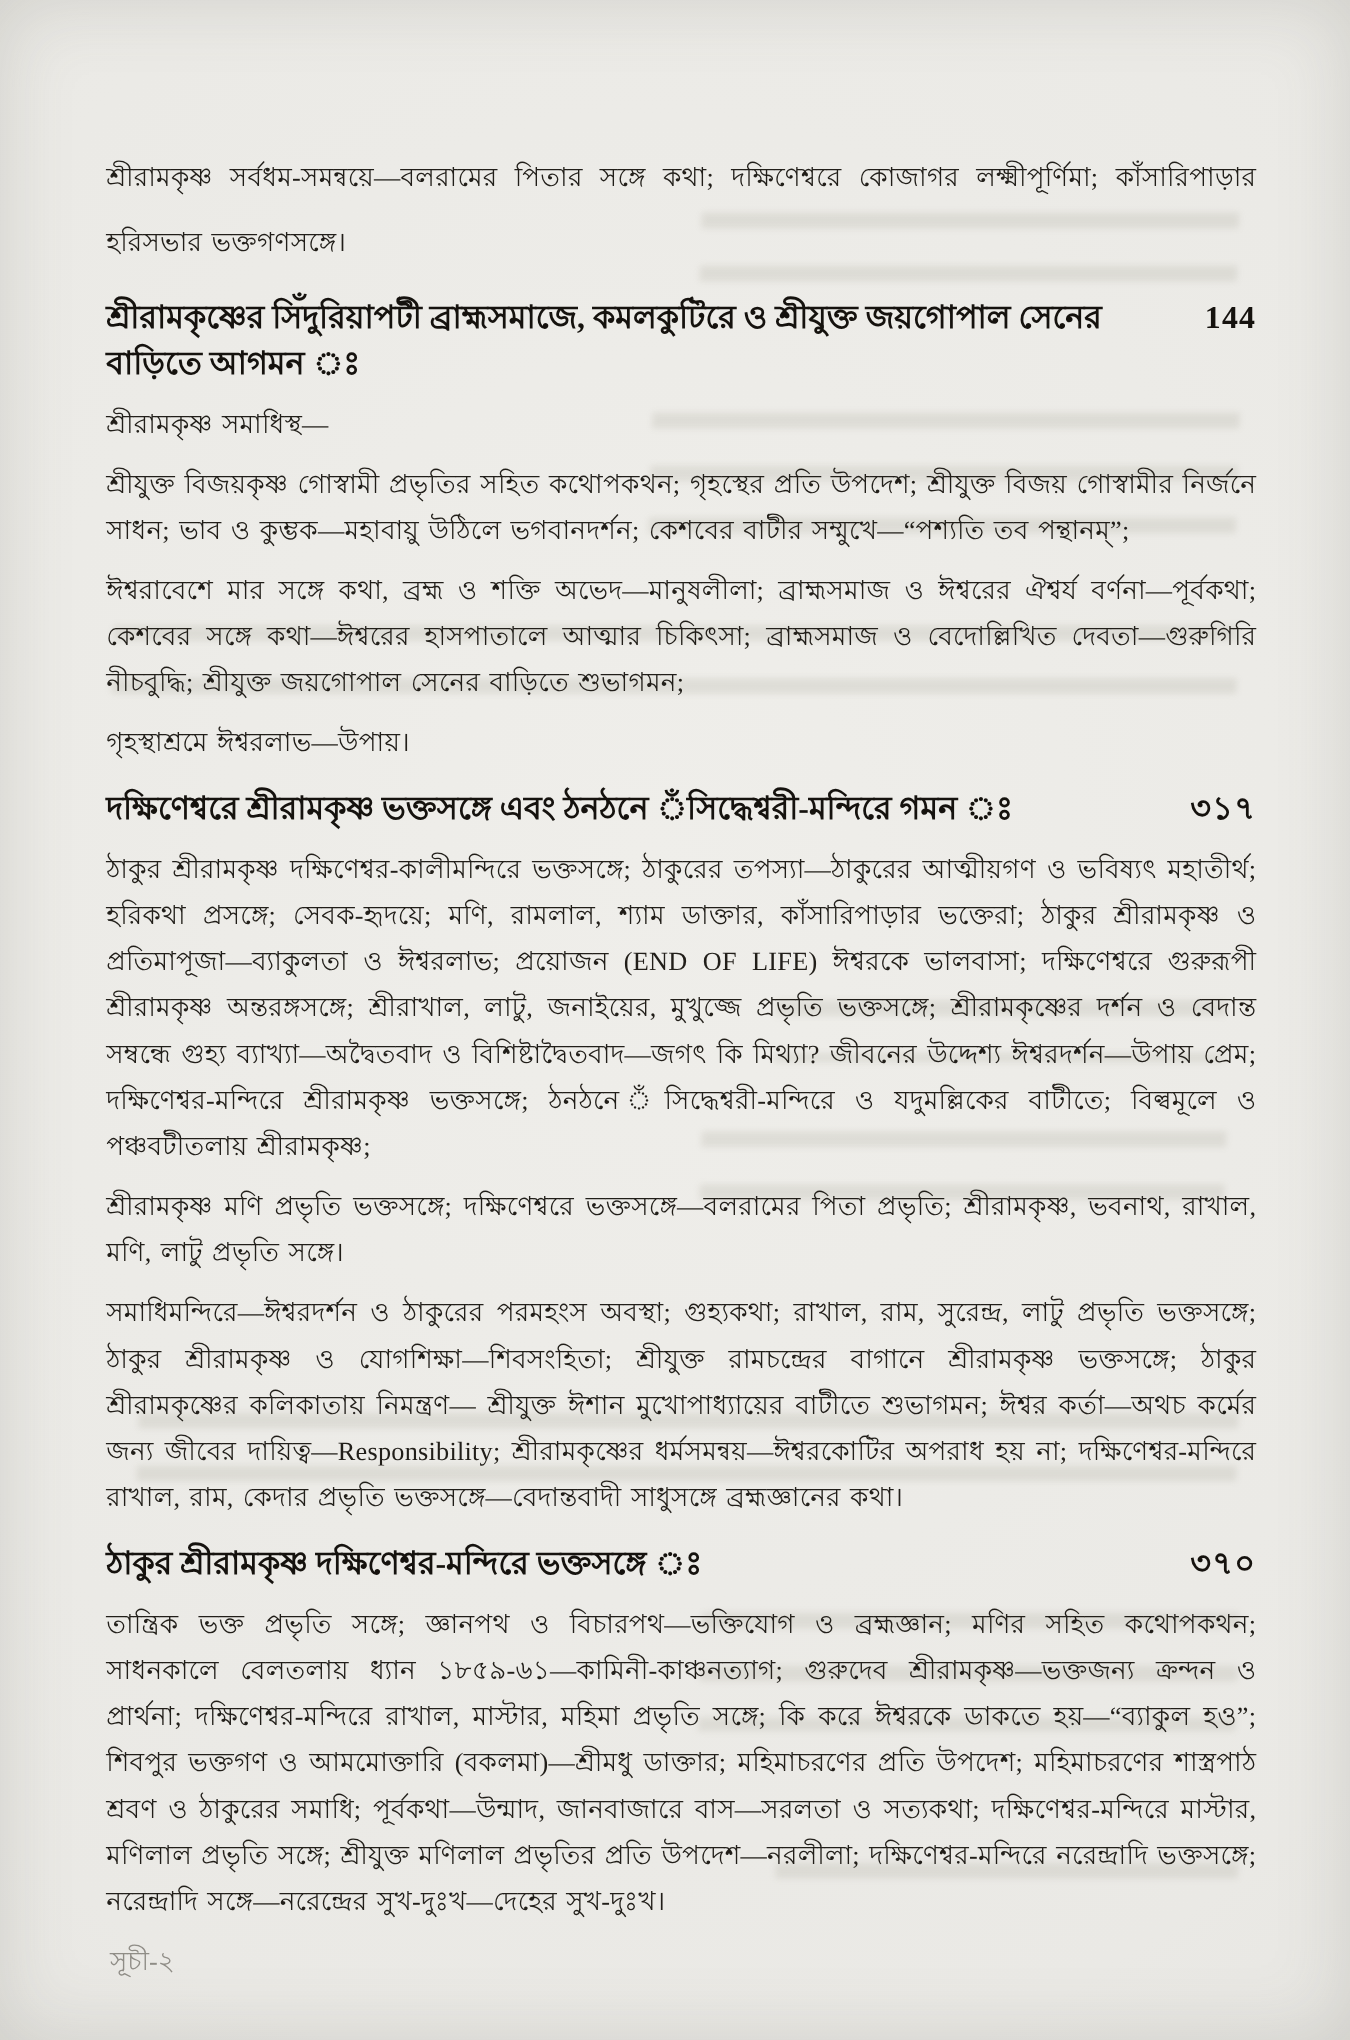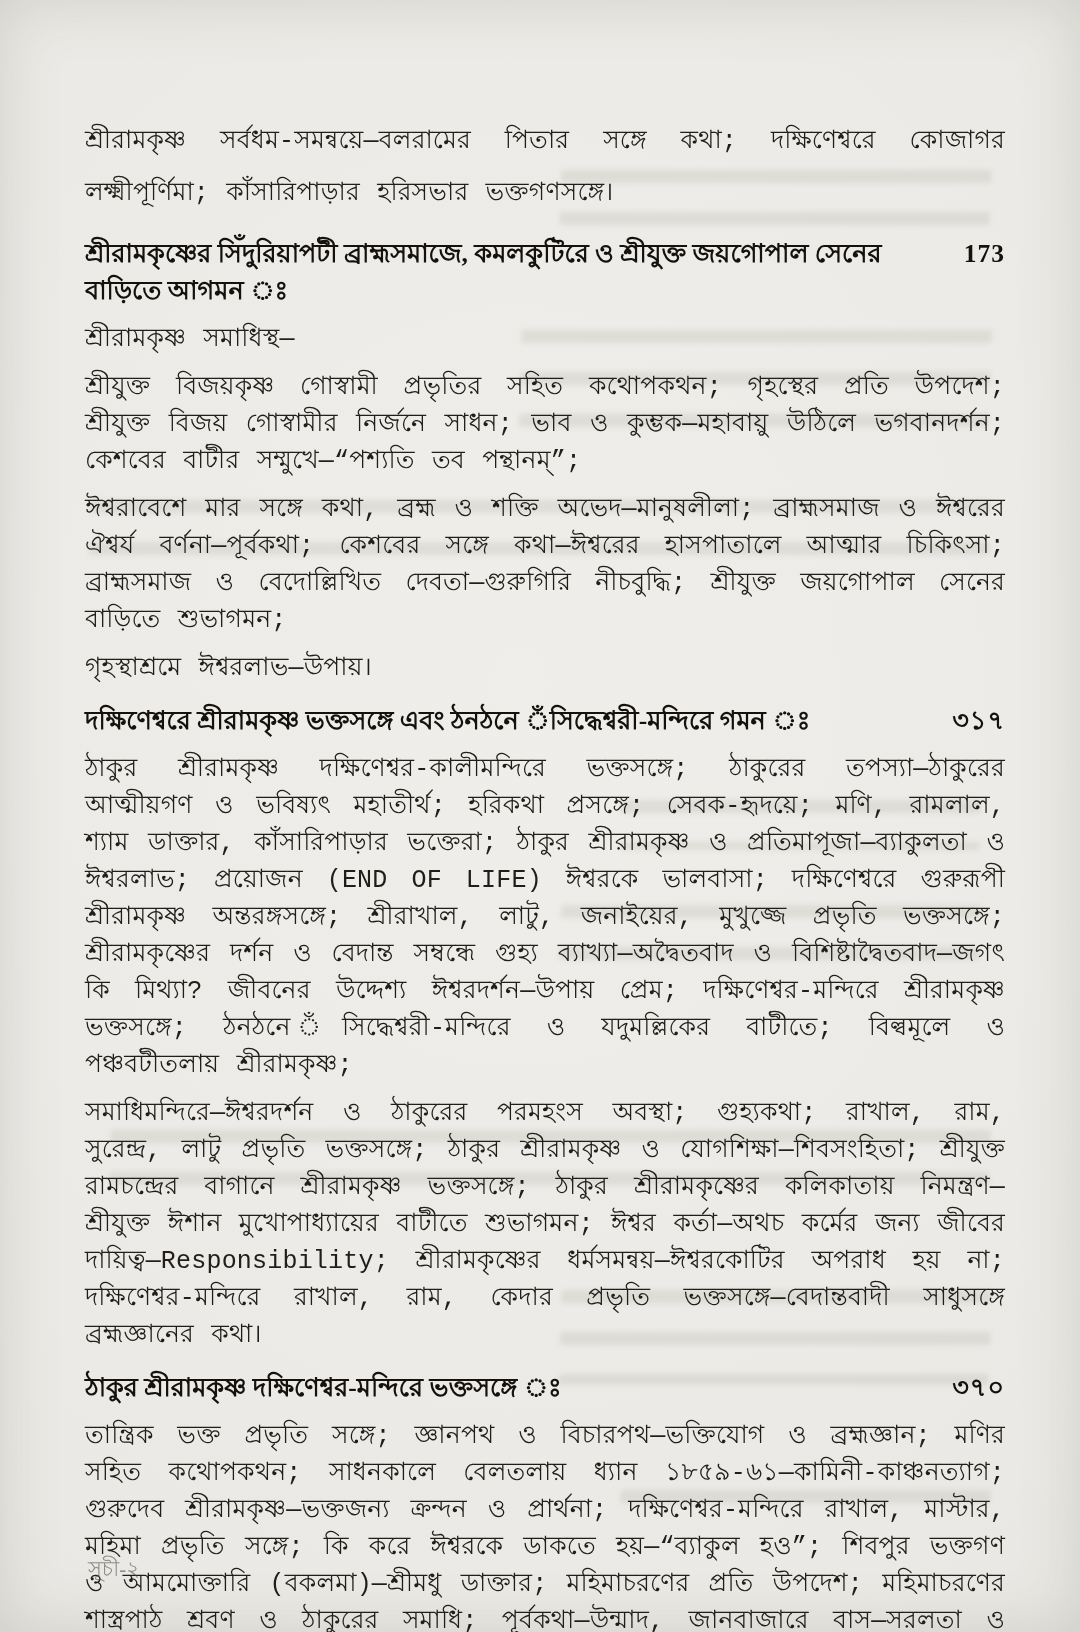--- a/index.html
+++ b/index.html
@@ -31,28 +31,27 @@
     transform: skewX(-2deg);
     pointer-events: none;
   }
   .content {
     position: absolute;
     left: 85px;
     top: 116px;
     width: 920px;
   }
   .para {
-    font-size: 25px;
+    font-size: 21px;
     line-height: 37px;
     text-align: justify;
     letter-spacing: .2px;
     word-spacing: 2px;
     margin: 0 0 11px 0;
     font-weight: 500;
-    font-family: Liberation Mono, monospace;
   }
   .heading {
     display: flex;
     justify-content: space-between;
     align-items: baseline;
     gap: 24px;
     font-size: 25.5px;
     line-height: 37px;
     font-weight: 700;
     color: #15120e;
@@ -92,32 +91,33 @@
   <div class="ghost" style="left:110px; top:1130px; width:880px; height:55px;"></div>
   <div class="ghost" style="left:560px; top:1290px; width:430px; height:95px;"></div>
   <div class="ghost" style="left:620px; top:1490px; width:370px; height:40px;"></div>
 
   <div class="content">
 
     <p class="para" style="line-height:52px; margin-bottom:14px;">শ্রীরামকৃষ্ণ সর্বধম-সমন্বয়ে—বলরামের পিতার সঙ্গে কথা; দক্ষিণেশ্বরে কোজাগর লক্ষ্মীপূর্ণিমা; কাঁসারিপাড়ার হরিসভার ভক্তগণসঙ্গে।</p>
 
     <div class="heading">
       <span class="h-text">শ্রীরামকৃষ্ণের সিঁদুরিয়াপটী ব্রাহ্মসমাজে, কমলকুটিরে ও শ্রীযুক্ত জয়গোপাল সেনের বাড়িতে আগমন ঃ</span>
-      <span class="h-page">173</span>
+      <span class="h-page">144</span>
     </div>
     <p class="para">শ্রীরামকৃষ্ণ সমাধিস্থ—</p>
     <p class="para">শ্রীযুক্ত বিজয়কৃষ্ণ গোস্বামী প্রভৃতির সহিত কথোপকথন; গৃহস্থের প্রতি উপদেশ; শ্রীযুক্ত বিজয় গোস্বামীর নির্জনে সাধন; ভাব ও কুম্ভক—মহাবায়ু উঠিলে ভগবানদর্শন; কেশবের বাটীর সম্মুখে—“পশ্যতি তব পন্থানম্”;</p>
     <p class="para">ঈশ্বরাবেশে মার সঙ্গে কথা, ব্রহ্ম ও শক্তি অভেদ—মানুষলীলা; ব্রাহ্মসমাজ ও ঈশ্বরের ঐশ্বর্য বর্ণনা—পূর্বকথা; কেশবের সঙ্গে কথা—ঈশ্বরের হাসপাতালে আত্মার চিকিৎসা; ব্রাহ্মসমাজ ও বেদোল্লিখিত দেবতা—গুরুগিরি নীচবুদ্ধি; শ্রীযুক্ত জয়গোপাল সেনের বাড়িতে শুভাগমন;</p>
     <p class="para">গৃহস্থাশ্রমে ঈশ্বরলাভ—উপায়।</p>
 
     <div class="heading">
       <span class="h-text">দক্ষিণেশ্বরে শ্রীরামকৃষ্ণ ভক্তসঙ্গে এবং ঠনঠনে ঁসিদ্ধেশ্বরী-মন্দিরে গমন ঃ</span>
       <span class="h-page">৩১৭</span>
     </div>
     <p class="para">ঠাকুর শ্রীরামকৃষ্ণ দক্ষিণেশ্বর-কালীমন্দিরে ভক্তসঙ্গে; ঠাকুরের তপস্যা—ঠাকুরের আত্মীয়গণ ও ভবিষ্যৎ মহাতীর্থ; হরিকথা প্রসঙ্গে; সেবক-হৃদয়ে; মণি, রামলাল, শ্যাম ডাক্তার, কাঁসারিপাড়ার ভক্তেরা; ঠাকুর শ্রীরামকৃষ্ণ ও প্রতিমাপূজা—ব্যাকুলতা ও ঈশ্বরলাভ; প্রয়োজন (END OF LIFE) ঈশ্বরকে ভালবাসা; দক্ষিণেশ্বরে গুরুরূপী শ্রীরামকৃষ্ণ অন্তরঙ্গসঙ্গে; শ্রীরাখাল, লাটু, জনাইয়ের, মুখুজ্জে প্রভৃতি ভক্তসঙ্গে; শ্রীরামকৃষ্ণের দর্শন ও বেদান্ত সম্বন্ধে গুহ্য ব্যাখ্যা—অদ্বৈতবাদ ও বিশিষ্টাদ্বৈতবাদ—জগৎ কি মিথ্যা? জীবনের উদ্দেশ্য ঈশ্বরদর্শন—উপায় প্রেম; দক্ষিণেশ্বর-মন্দিরে শ্রীরামকৃষ্ণ ভক্তসঙ্গে; ঠনঠনে ঁসিদ্ধেশ্বরী-মন্দিরে ও যদুমল্লিকের বাটীতে; বিল্বমূলে ও পঞ্চবটীতলায় শ্রীরামকৃষ্ণ;</p>
+    <p class="para">শ্রীরামকৃষ্ণ মণি প্রভৃতি ভক্তসঙ্গে; দক্ষিণেশ্বরে ভক্তসঙ্গে—বলরামের পিতা প্রভৃতি; শ্রীরামকৃষ্ণ, ভবনাথ, রাখাল, মণি, লাটু প্রভৃতি সঙ্গে।</p>
 
     <p class="para">সমাধিমন্দিরে—ঈশ্বরদর্শন ও ঠাকুরের পরমহংস অবস্থা; গুহ্যকথা; রাখাল, রাম, সুরেন্দ্র, লাটু প্রভৃতি ভক্তসঙ্গে; ঠাকুর শ্রীরামকৃষ্ণ ও যোগশিক্ষা—শিবসংহিতা; শ্রীযুক্ত রামচন্দ্রের বাগানে শ্রীরামকৃষ্ণ ভক্তসঙ্গে; ঠাকুর শ্রীরামকৃষ্ণের কলিকাতায় নিমন্ত্রণ— শ্রীযুক্ত ঈশান মুখোপাধ্যায়ের বাটীতে শুভাগমন; ঈশ্বর কর্তা—অথচ কর্মের জন্য জীবের দায়িত্ব—Responsibility; শ্রীরামকৃষ্ণের ধর্মসমন্বয়—ঈশ্বরকোটির অপরাধ হয় না; দক্ষিণেশ্বর-মন্দিরে রাখাল, রাম, কেদার প্রভৃতি ভক্তসঙ্গে—বেদান্তবাদী সাধুসঙ্গে ব্রহ্মজ্ঞানের কথা।</p>
 
     <div class="heading">
       <span class="h-text">ঠাকুর শ্রীরামকৃষ্ণ দক্ষিণেশ্বর-মন্দিরে ভক্তসঙ্গে ঃ</span>
       <span class="h-page">৩৭০</span>
     </div>
     <p class="para">তান্ত্রিক ভক্ত প্রভৃতি সঙ্গে; জ্ঞানপথ ও বিচারপথ—ভক্তিযোগ ও ব্রহ্মজ্ঞান; মণির সহিত কথোপকথন; সাধনকালে বেলতলায় ধ্যান ১৮৫৯-৬১—কামিনী-কাঞ্চনত্যাগ; গুরুদেব শ্রীরামকৃষ্ণ—ভক্তজন্য ক্রন্দন ও প্রার্থনা; দক্ষিণেশ্বর-মন্দিরে রাখাল, মাস্টার, মহিমা প্রভৃতি সঙ্গে; কি করে ঈশ্বরকে ডাকতে হয়—“ব্যাকুল হও”; শিবপুর ভক্তগণ ও আমমোক্তারি (বকলমা)—শ্রীমধু ডাক্তার; মহিমাচরণের প্রতি উপদেশ; মহিমাচরণের শাস্ত্রপাঠ শ্রবণ ও ঠাকুরের সমাধি; পূর্বকথা—উন্মাদ, জানবাজারে বাস—সরলতা ও সত্যকথা; দক্ষিণেশ্বর-মন্দিরে মাস্টার, মণিলাল প্রভৃতি সঙ্গে; শ্রীযুক্ত মণিলাল প্রভৃতির প্রতি উপদেশ—নরলীলা; দক্ষিণেশ্বর-মন্দিরে নরেন্দ্রাদি ভক্তসঙ্গে; নরেন্দ্রাদি সঙ্গে—নরেন্দ্রের সুখ-দুঃখ—দেহের সুখ-দুঃখ।</p>
 
   </div>

